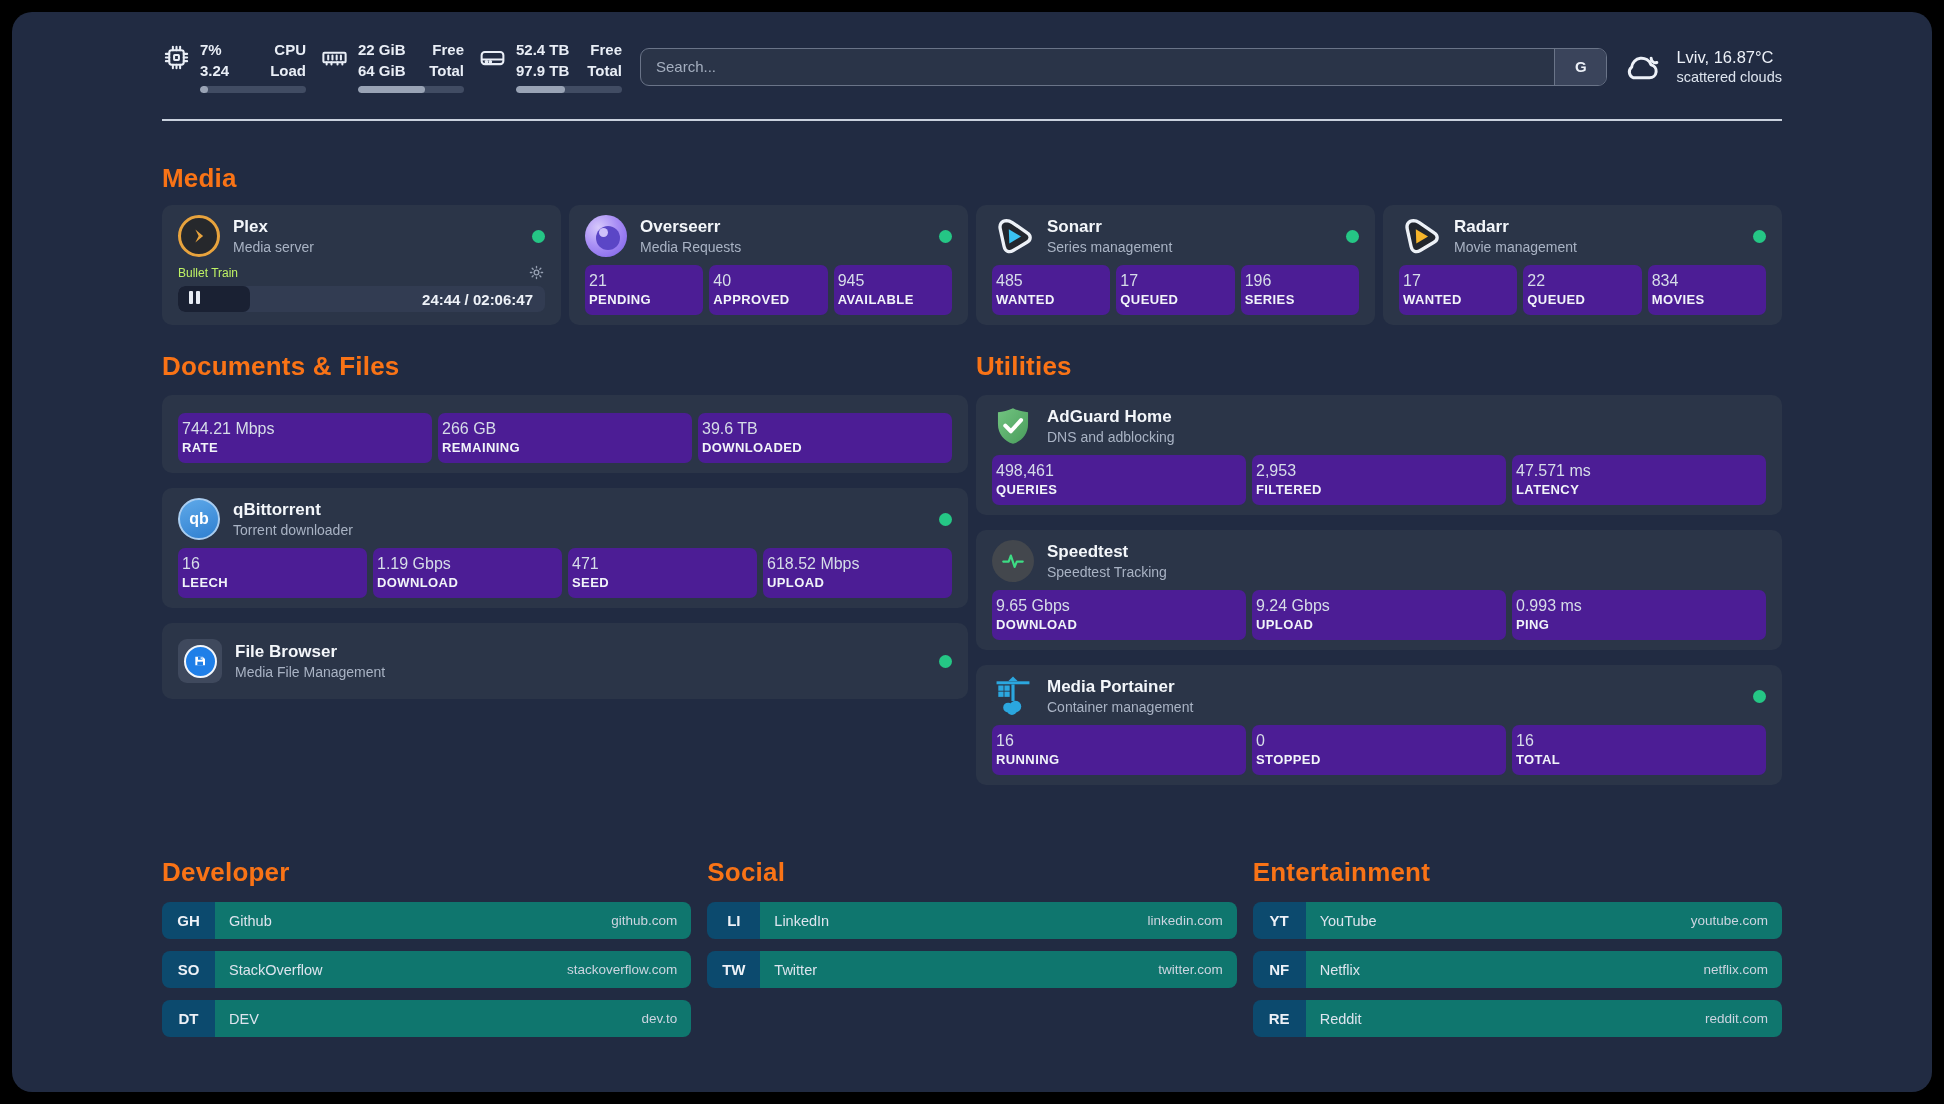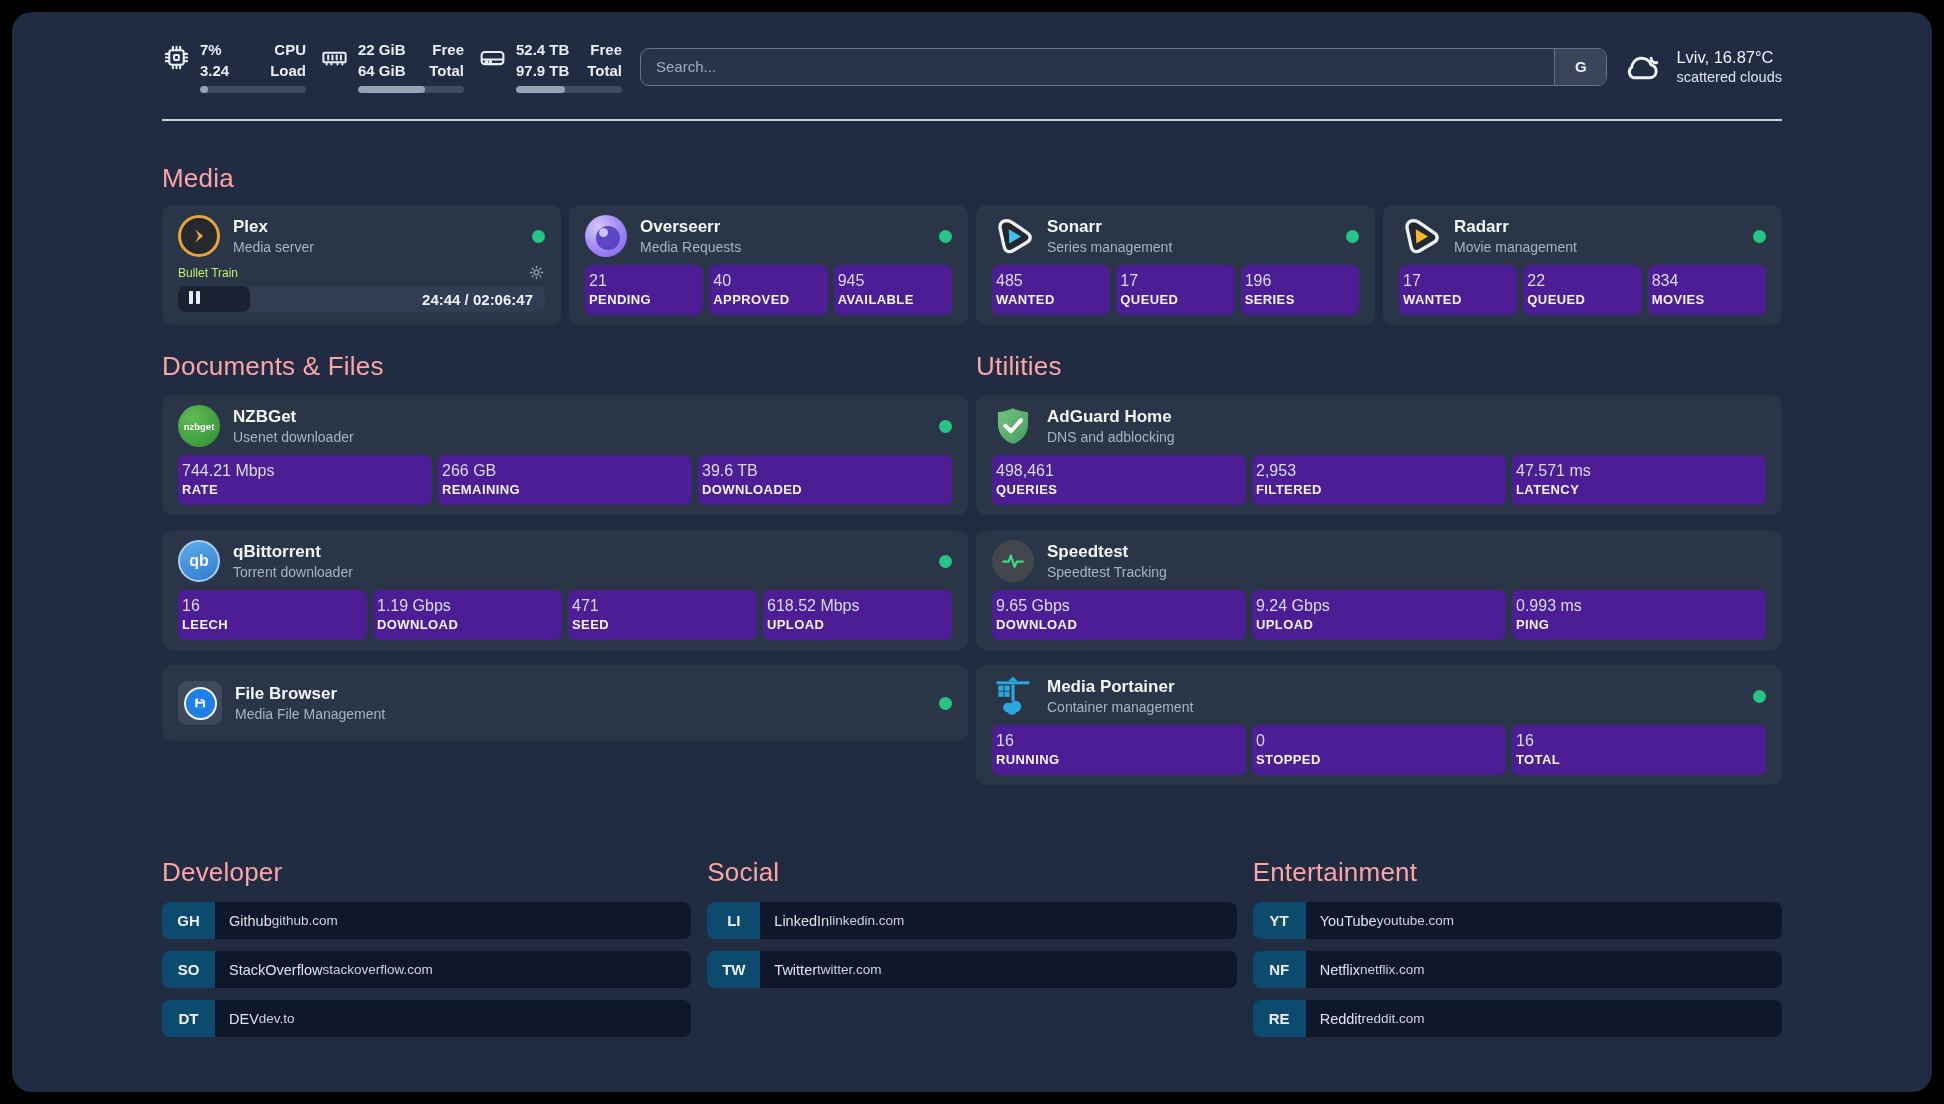--- a/index.html
+++ b/index.html
@@ -34,21 +34,21 @@
   .weather { display:flex; align-items:center; gap:13px; color:#edf1f8; }
   .weather-icon { width:40px; height:40px; }
   .weather-icon svg { width:100%; height:100%; }
   .weather-l1 { font-size:16.5px; }
   .weather-l2 { font-size:14.5px; color:#dde4ee; margin-top:2px; }
 
   .divider { margin:26px 150px 0 150px; border-bottom:2px solid #c9d1dd; }
 
   
   .main { padding:0 150px; }
-  .section-h { font-size:26px; font-weight:400; color:#fca5a5; letter-spacing:.2px; }
+  .section-h { font-size:26px; font-weight:700; color:#f97316; letter-spacing:.2px; }
   .mt-media { margin-top:42px; }
   .m-grid { display:grid; grid-template-columns:repeat(4,1fr); gap:8px; margin-top:11px; }
   .two-col { display:grid; grid-template-columns:1fr 1fr; gap:8px; margin-top:26px; align-items:start; }
   .col-cards { display:flex; flex-direction:column; gap:15px; margin-top:13px; }
 
   
   .card { background:#2b3548; border-radius:10px; padding:10px 16px 10px 16px; }
   .card-head { display:flex; align-items:center; gap:13px; }
   .app-icon { width:42px; height:42px; flex:0 0 auto; position:relative; }
   .app-title { font-size:17px; font-weight:700; color:#f3f6fa; }
@@ -100,22 +100,22 @@
   .spd-icon svg { width:26px; height:26px; }
   .ptr-icon svg { width:42px; height:42px; }
 
   
   .links-grid { display:grid; grid-template-columns:1fr 1fr 1fr; gap:16px; margin-top:72px; }
   .link-rows { margin-top:14px; }
   .link-row { display:flex; height:37px; border-radius:8px; overflow:hidden; margin-bottom:12px;
               cursor:pointer; }
   .link-tag { width:53px; background:#0c4a6e; color:#edf1f7; font-size:15px; font-weight:700;
               display:flex; align-items:center; justify-content:center; flex:0 0 auto; }
-  .link-main { flex:1; background:#0f172a; display:flex; align-items:center;
-               padding:0 14px; }
+  .link-main { flex:1; background:#0f766e; display:flex; align-items:center;
+               justify-content:space-between; padding:0 14px; }
   .link-name { font-size:14.5px; color:#dde4ee; }
   .link-url { font-size:13.5px; color:#ccd4e0; }
 </style>
 </head>
 <body>
 
 <div class="board">
 
   <div class="topbar">
     <div class="metrics">
@@ -341,28 +341,20 @@
         </div>
       </div>
     </div>
 
     <div class="two-col">
       <div>
         <div class="section-h">Documents &amp; Files</div>
         <div class="col-cards">
 
           <div class="card">
-            <div class="card-head">
-              <div class="app-icon icon-circle nzb-icon">nzbget</div>
-              <div>
-                <div class="app-title">NZBGet</div>
-                <div class="app-sub">Usenet downloader</div>
-              </div>
-              <span class="status-dot"></span>
-            </div>
             <div class="stats">
               <div class="stat">
                 <div class="stat-v">744.21 Mbps</div>
                   <div class="stat-l">RATE</div>
               </div>
               <div class="stat">
                 <div class="stat-v">266 GB</div>
                   <div class="stat-l">REMAINING</div>
               </div>
               <div class="stat">

